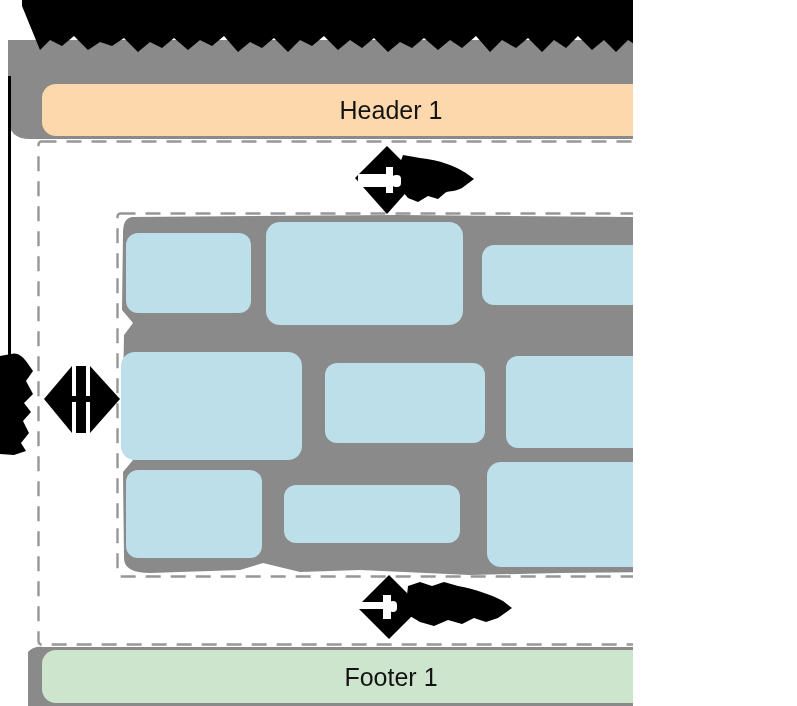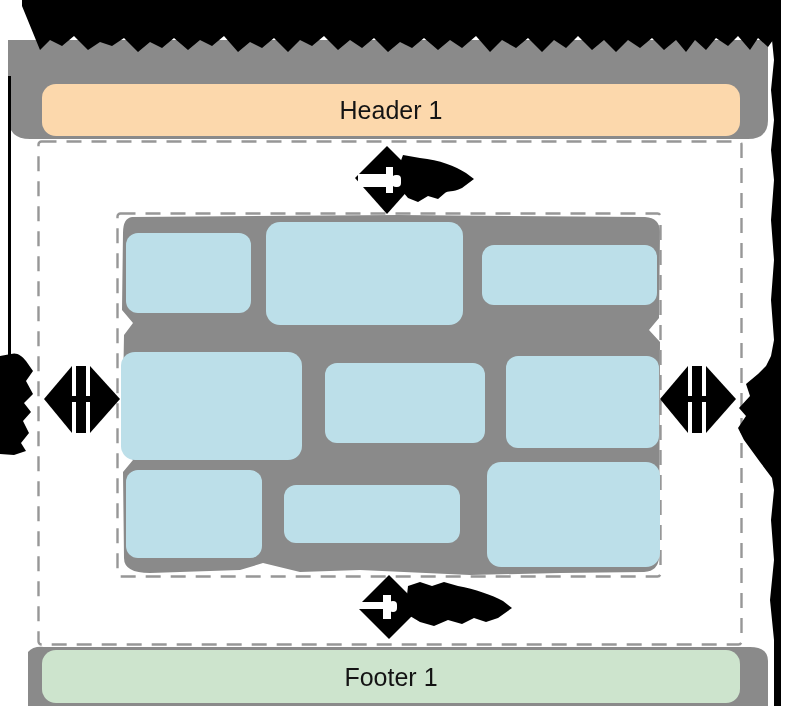--- a/index.html
+++ b/index.html
@@ -1,17 +1,17 @@
 <!DOCTYPE html>
 <html style="--margin_gray: #8a8a8a; --dashed_border: #979797; --annotation_black: #000000; --canvas: #ffffff; --header_bg: #fcd8ac; --footer_bg: #cde4cd; --box_fill: #bcdfe9;"><head>
 <meta charset="utf-8">
 <style>
   html,body{margin:0;padding:0;background:#fff;}
   #stage{
-    position:relative;width:781px;height:706px;overflow:hidden;
+    position:relative;width:633px;height:706px;overflow:hidden;
     background:var(--canvas,#fff);
     font-family:"Liberation Sans", sans-serif;
   }
   svg{display:block;}
   .dash{fill:none;stroke:var(--dashed_border,#979797);stroke-width:2.4;stroke-dasharray:15 10;}
   .grayband{fill:var(--margin_gray,#8a8a8a);}
   .grayblock{fill:var(--margin_gray,#8a8a8a);}
   .cbox{fill:var(--box_fill,#bcdfe9);}
   .headerbar{fill:var(--header_bg,#fcd8ac);}
   .footerbar{fill:var(--footer_bg,#cde4cd);}

